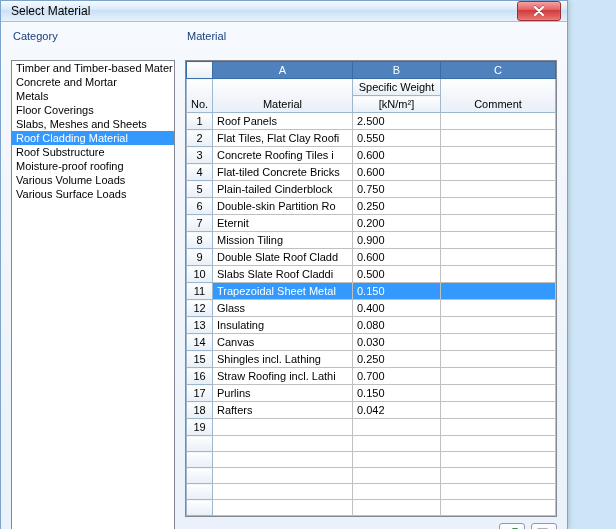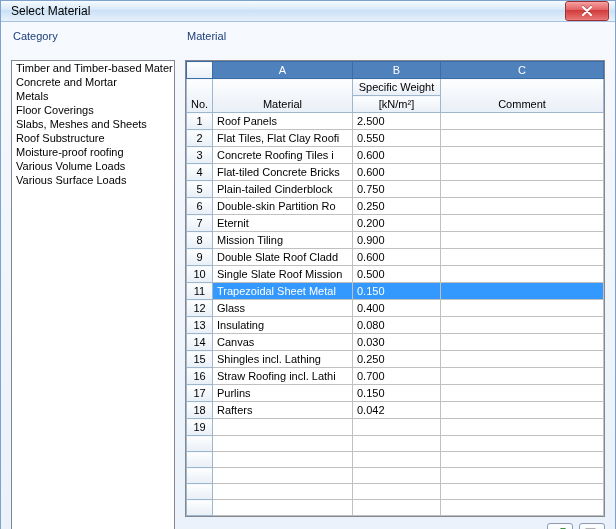--- a/index.html
+++ b/index.html
@@ -5,21 +5,21 @@
   * { box-sizing: border-box; }
   body {
     margin: 0; padding: 0;
     font-family: "Segoe UI", Tahoma, Arial, sans-serif;
     font-size: 11px;
     background: #cde6f7;
     width: 616px; height: 529px;
     overflow: hidden;
   }
   .window {
-    width: 616px; height: 529px;
+    width: 568px; height: 529px;
     background: #fff;
     border: 1px solid #7da2ce;
     box-shadow: 0 0 6px rgba(0,0,0,.25);
     display: flex; flex-direction: column;
     border-radius: 0 0 0 0;
   }
   .titlebar {
     height: 30px;
     background: linear-gradient(#f6fbff, #d7e8f9 45%, #cbe0f5 46%, #e7f1fb);
     display: flex; align-items: center; justify-content: space-between;
@@ -109,20 +109,21 @@
     <div class="top">
 
       <div class="panel left">
         <div class="panel-title">Category</div>
         <div class="listbox" id="cat-list">
             <div class="item">Timber and Timber-based Mater</div>
             <div class="item">Concrete and Mortar</div>
             <div class="item">Metals</div>
             <div class="item">Floor Coverings</div>
             <div class="item">Slabs, Meshes and Sheets</div>
+            <div class="item selected">Roof Cladding Material</div>
             <div class="item">Roof Substructure</div>
             <div class="item">Moisture-proof roofing</div>
             <div class="item">Various Volume Loads</div>
             <div class="item">Various Surface Loads</div>
           </div>
       </div>
 
       <div class="panel right">
         <div class="panel-title">Material</div>
         <div class="grid-wrap">
@@ -200,21 +201,21 @@
                   <td class="txt"></td>
                 </tr>
                 <tr>
                   <td class="rownum">9</td>
                   <td class="txt">Double Slate Roof Cladd</td>
                   <td class="num">0.600</td>
                   <td class="txt"></td>
                 </tr>
                 <tr>
                   <td class="rownum">10</td>
-                  <td class="txt">Single Slate Roof Mission</td>
+                  <td class="txt">Slabs Slate Roof Claddi</td>
                   <td class="num">0.500</td>
                   <td class="txt"></td>
                 </tr>
                 <tr class="sel">
                   <td class="rownum">11</td>
                   <td class="txt">Trapezoidal Sheet Metal</td>
                   <td class="num">0.150</td>
                   <td class="txt"></td>
                 </tr>
                 <tr>

